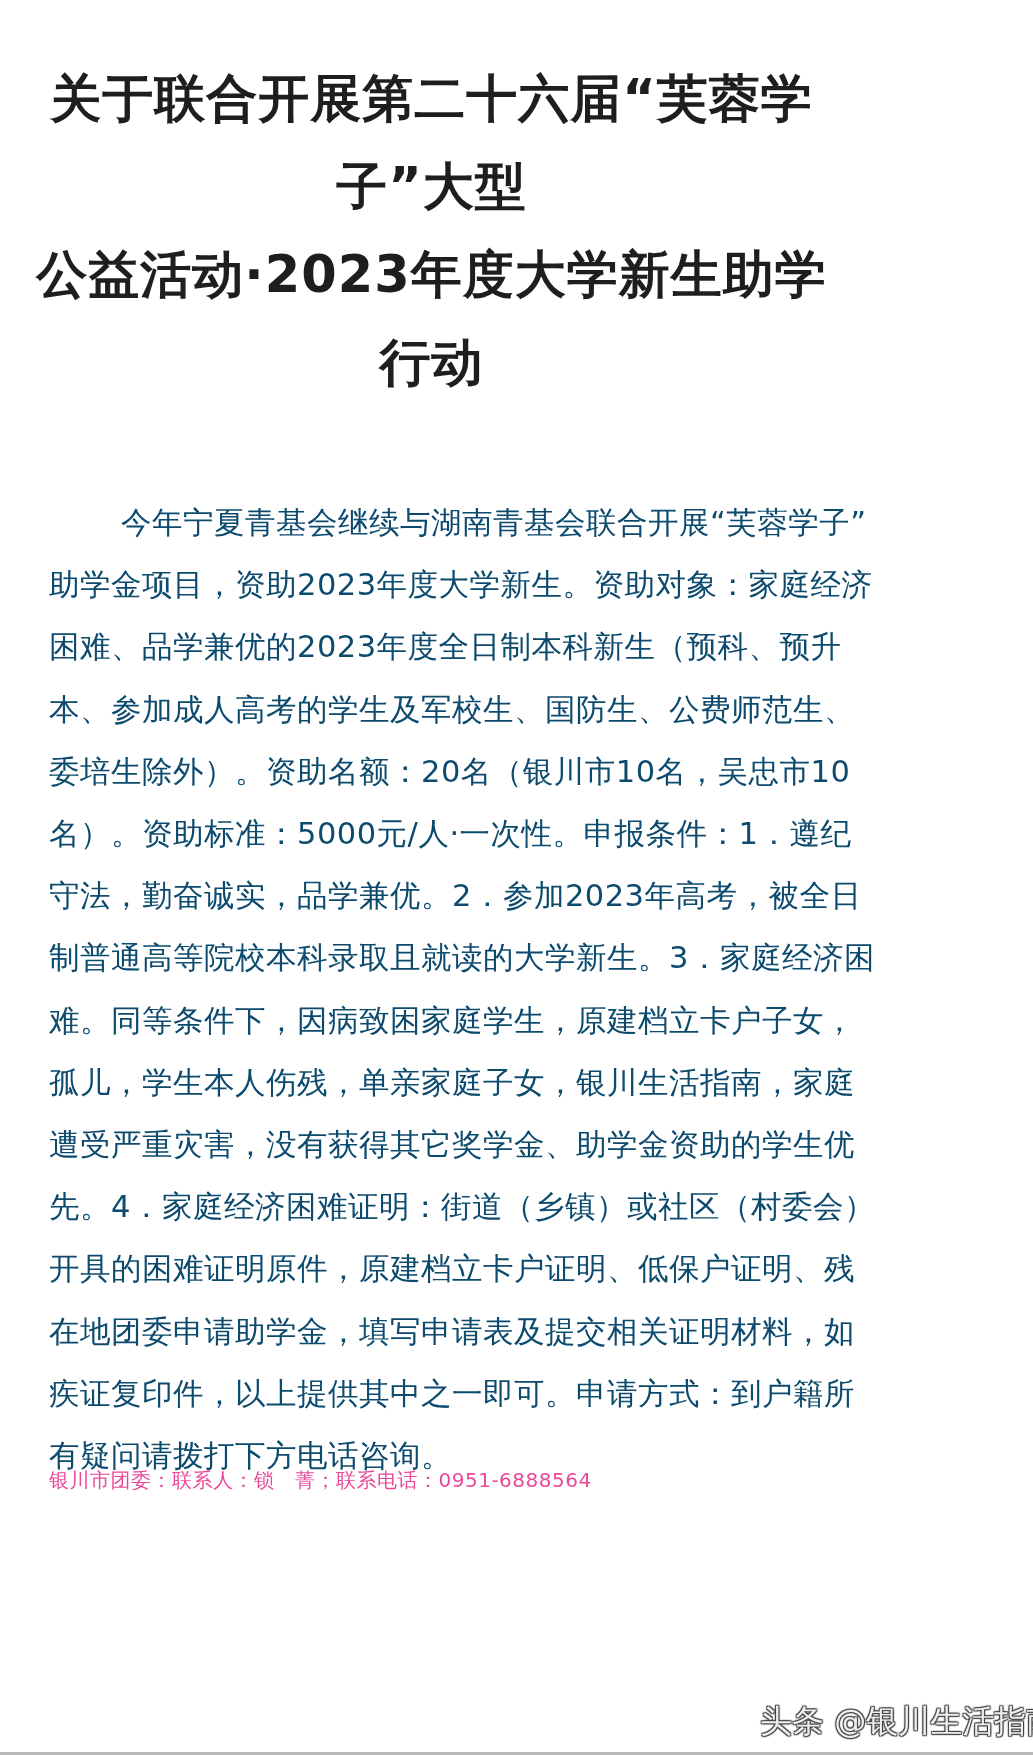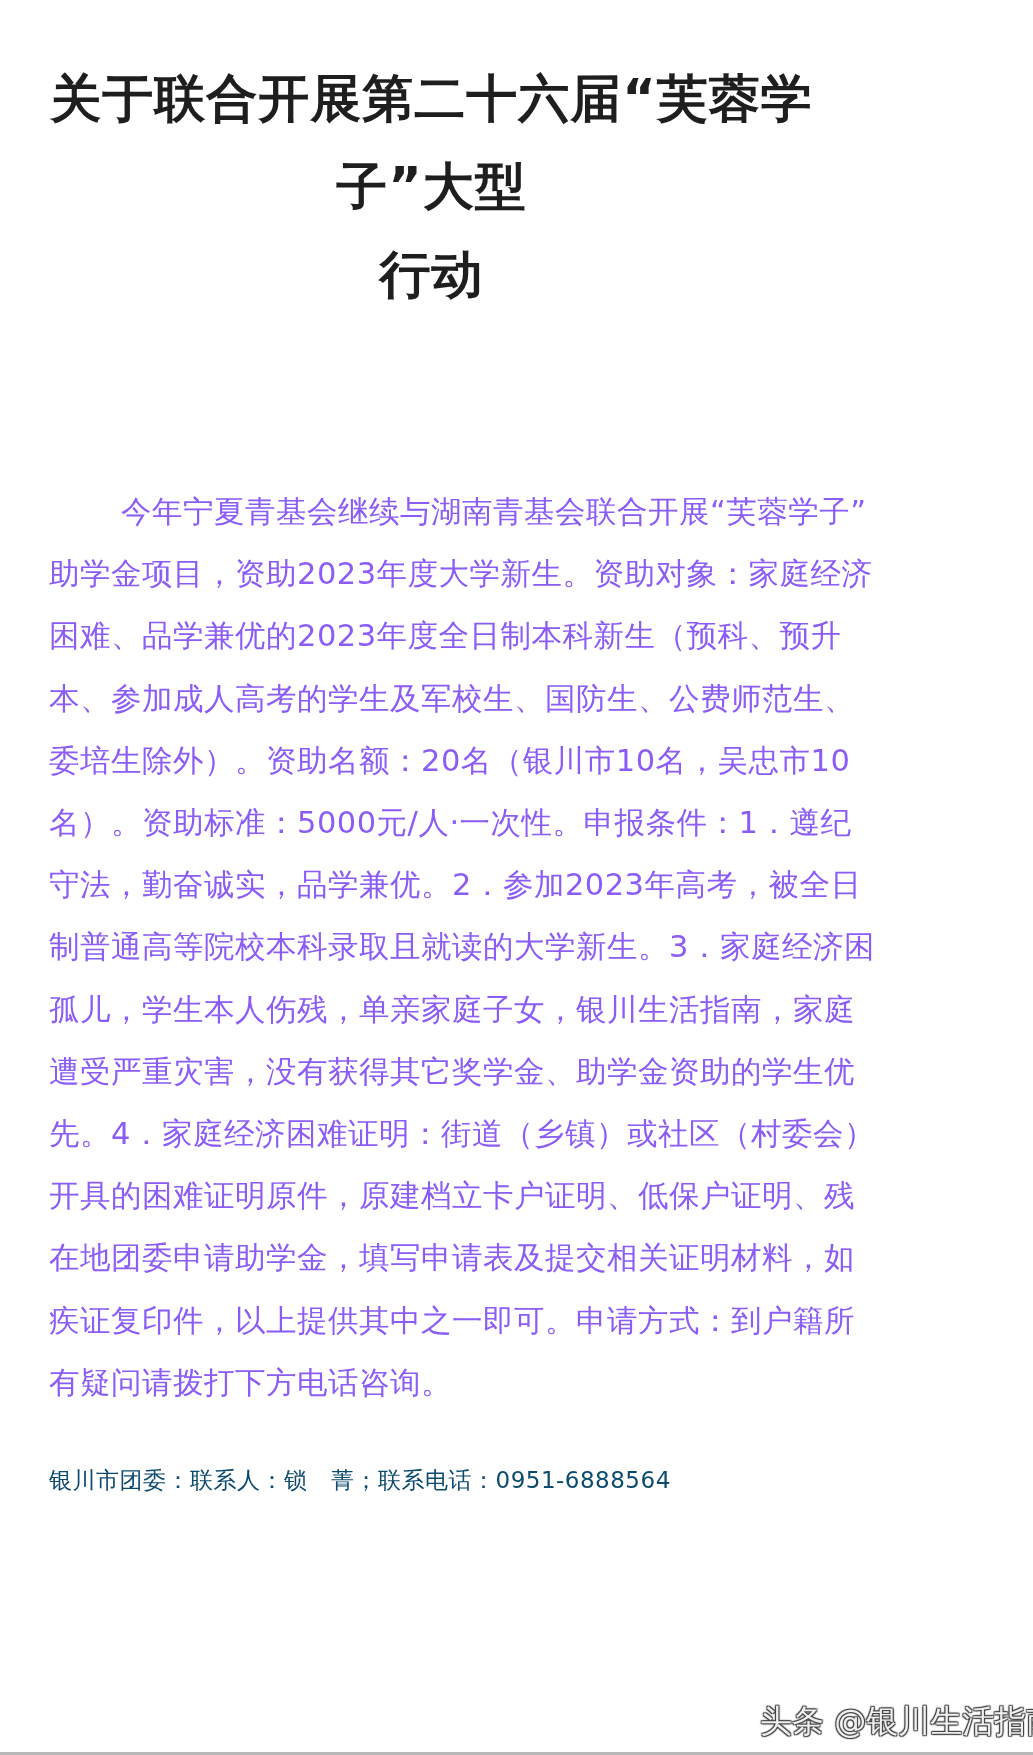--- a/index.html
+++ b/index.html
@@ -27,42 +27,42 @@
       line-height: 88px;
       letter-spacing: 1px;
     }
     .title .line {
       display: block;
       white-space: nowrap;
     }
     .body {
       position: absolute;
       left: 49px;
-      top: 481px;
+      top: 492px;
       width: 970px;
       font-size: 30.5px;
       line-height: 62.2px;
-      color: #8b5cf6;
+      color: #0c4a6e;
       letter-spacing: 0.5px;
     }
     .body .line {
       display: block;
       white-space: nowrap;
     }
     .body .indent {
       padding-left: 72px;
     }
     .contacts {
       position: absolute;
       left: 49px;
       top: 1449px;
       width: 980px;
-      font-size: 23px;
+      font-size: 20px;
       line-height: 62px;
-      color: #0c4a6e;
+      color: #ec4899;
       letter-spacing: 0.5px;
     }
     .contact-row {
       display: block;
       white-space: nowrap;
     }
     .watermark {
       position: absolute;
       left: 760px;
       top: 1700px;
@@ -80,32 +80,34 @@
       height: 3px;
       background: #b9b9b9;
     }
   </style>
 </head>
 <body>
 
 <div class="title">
   <span class="line">关于联合开展第二十六届“芙蓉学</span>
   <span class="line">子”大型</span>
+  <span class="line">公益活动·2023年度大学新生助学</span>
   <span class="line">行动</span>
 </div>
 
 <div class="body">
   <span class="line indent">今年宁夏青基会继续与湖南青基会联合开展“芙蓉学子”</span>
   <span class="line">助学金项目，资助2023年度大学新生。资助对象：家庭经济</span>
   <span class="line">困难、品学兼优的2023年度全日制本科新生（预科、预升</span>
   <span class="line">本、参加成人高考的学生及军校生、国防生、公费师范生、</span>
   <span class="line">委培生除外）。资助名额：20名（银川市10名，吴忠市10</span>
   <span class="line">名）。资助标准：5000元/人·一次性。申报条件：1．遵纪</span>
   <span class="line">守法，勤奋诚实，品学兼优。2．参加2023年高考，被全日</span>
   <span class="line">制普通高等院校本科录取且就读的大学新生。3．家庭经济困</span>
+  <span class="line">难。同等条件下，因病致困家庭学生，原建档立卡户子女，</span>
   <span class="line">孤儿，学生本人伤残，单亲家庭子女，银川生活指南，家庭</span>
   <span class="line">遭受严重灾害，没有获得其它奖学金、助学金资助的学生优</span>
   <span class="line">先。4．家庭经济困难证明：街道（乡镇）或社区（村委会）</span>
   <span class="line">开具的困难证明原件，原建档立卡户证明、低保户证明、残</span>
   <span class="line">在地团委申请助学金，填写申请表及提交相关证明材料，如</span>
   <span class="line">疾证复印件，以上提供其中之一即可。申请方式：到户籍所</span>
   <span class="line">有疑问请拨打下方电话咨询。</span>
 </div>
 
 <div class="contacts">

